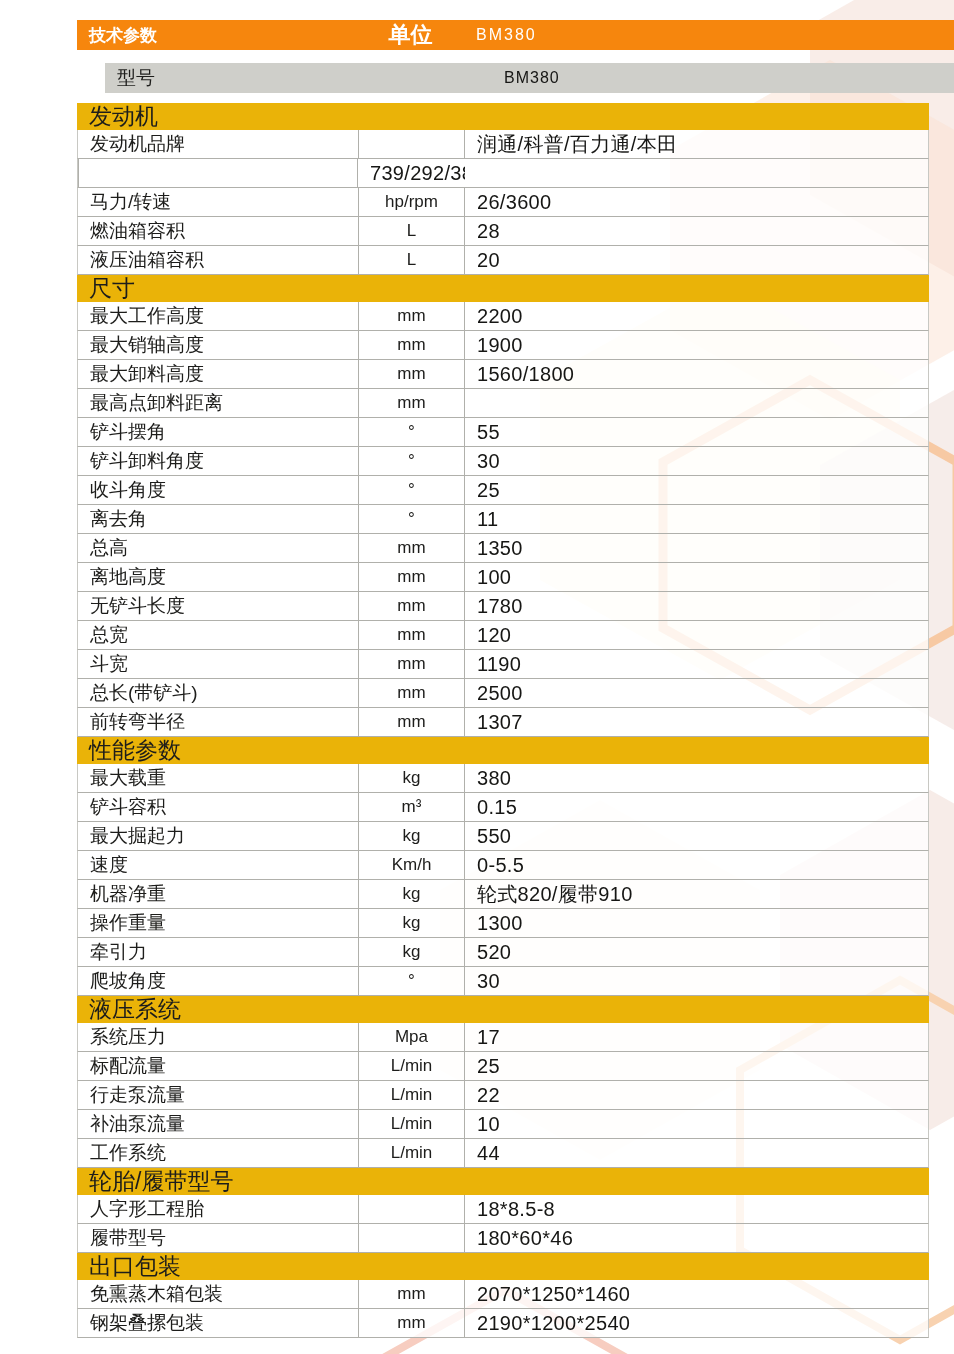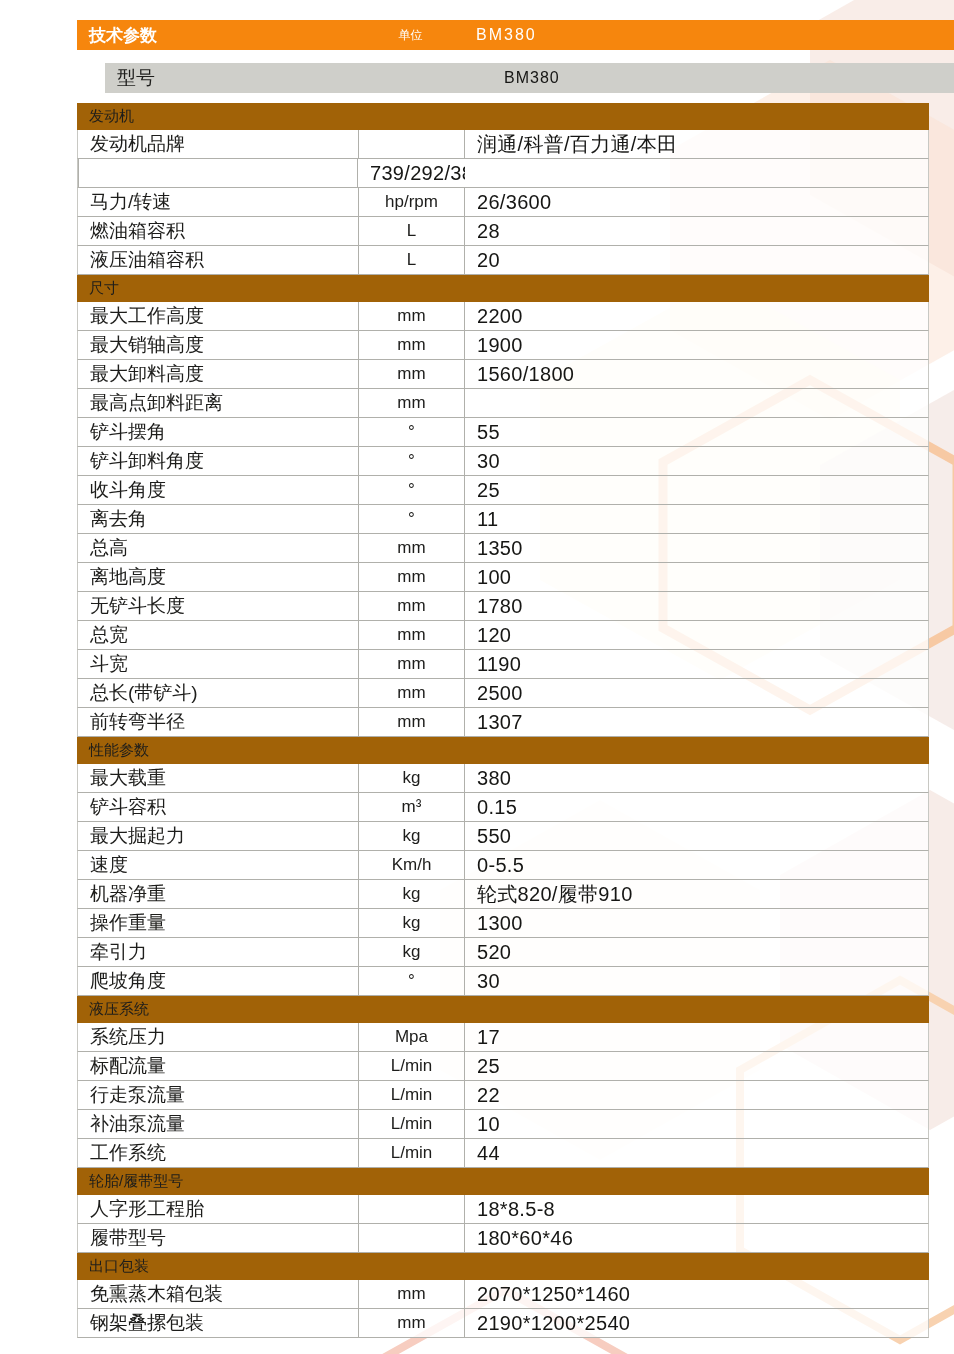--- a/index.html
+++ b/index.html
@@ -34,39 +34,39 @@
   .cell.label{padding-left:12px;font-size:19px;color:#1d1d1b;}
   .cell.unit{justify-content:center;font-size:17px;color:#1d1d1b;}
   .cell.value{padding-left:12px;font-size:20px;color:#161614;letter-spacing:0.3px;}
   
   .titlebar{
     height:30px;
     background:#F6860D;
   }
   .titlebar .cell{color:#ffffff;}
   .titlebar .cell.label{font-weight:bold;font-size:17px;}
-  .titlebar .cell.unit{font-weight:normal;font-size:12px;color:#ffffff;}
+  .titlebar .cell.unit{font-weight:bold;font-size:22px;color:#ffffff;}
   .titlebar .cell.value{font-size:16px;letter-spacing:2px;color:#ffffff;}
   .gap1{height:13px;}
   .gap2{height:10px;}
   
   .modelrow{
     height:30px;
     background:#CFCFCA;
     margin-left:28px;
   }
   .modelrow .cell.value{font-size:16px;letter-spacing:1px;}
   
   .tbody{width:852px;}
   .section-row{
     height:27px;
-    background:#a16207;
+    background:#eab308;
     display:flex;align-items:center;
     padding-left:12px;
-    font-size:15px;color:#1d1d1b;
+    font-size:23px;color:#1d1d1b;
     box-sizing:border-box;
   }
   .data-row{
     height:29px;
     background:rgba(255,255,255,0.8);
     border-bottom:1px solid #b0b0ab;
     border-left:1px solid #c8c8c3;
     border-right:1px solid #c8c8c3;
   }
   .data-row .cell.unit{

